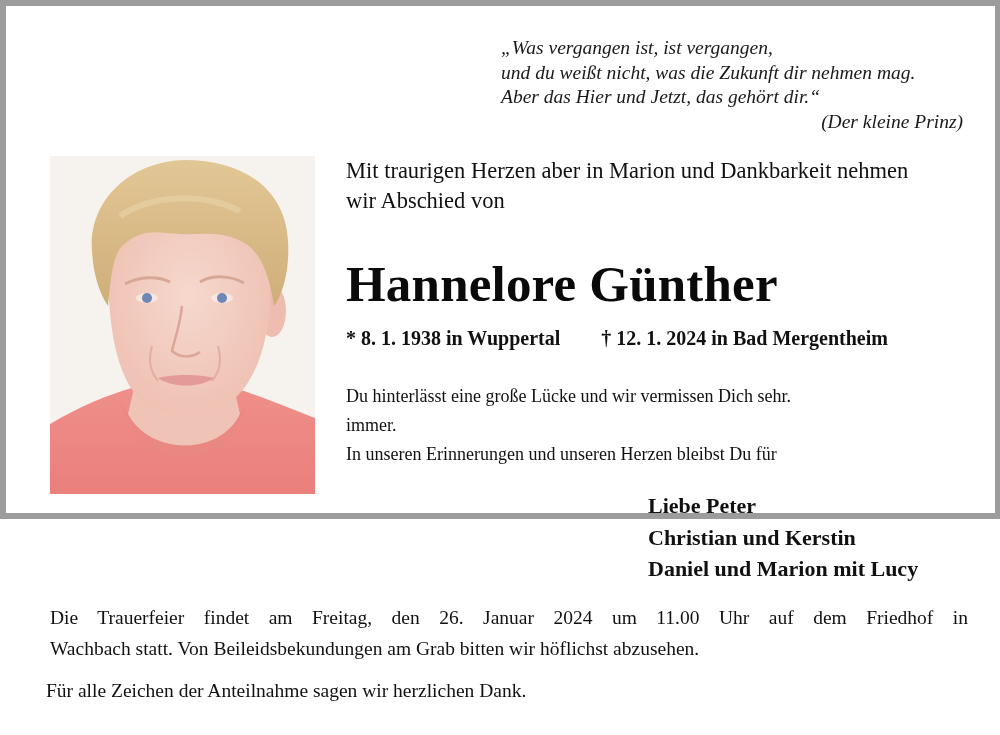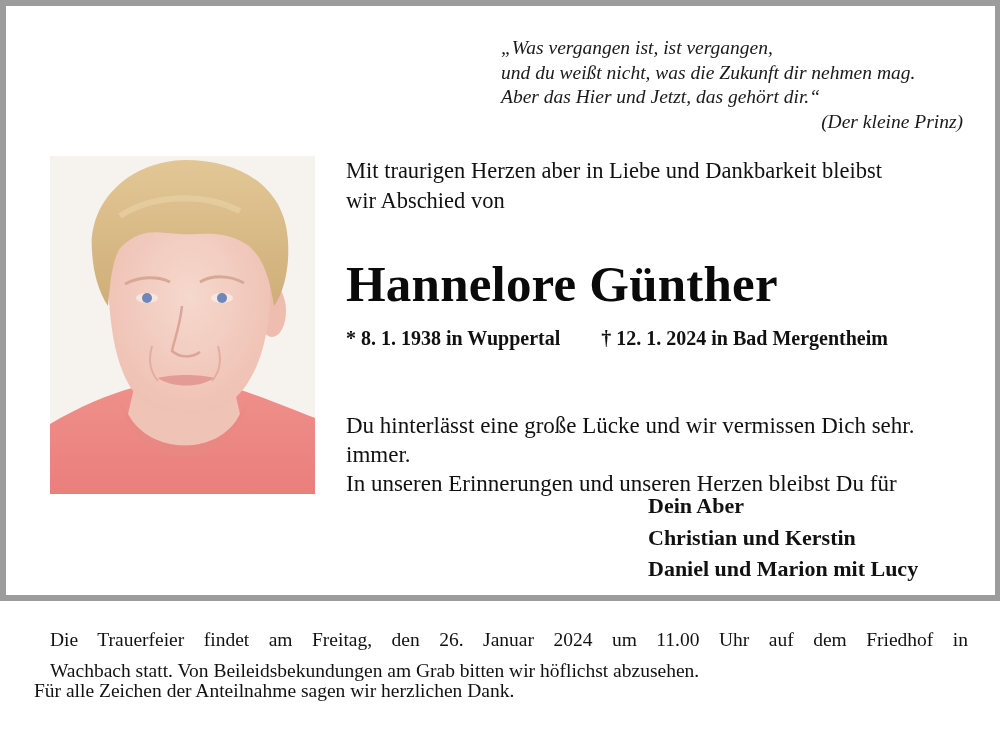--- a/index.html
+++ b/index.html
@@ -1,21 +1,21 @@
 <!DOCTYPE html>
 <html><head>
   <meta charset="utf-8">
   <style>
     html, body { margin: 0; padding: 0; }
     body {
       width: 1000px; height: 735px; background: #ffffff; position: relative; overflow: hidden;
       font-family: "Liberation Serif", "DejaVu Serif", serif; color: #111111;
     }
     .frame {
-      position: absolute; left: 0; top: 0; width: 1000px; height: 601px; box-sizing: border-box;
+      position: absolute; left: 0; top: 0; width: 1000px; height: 519px; box-sizing: border-box;
       border-top: 6px solid #9c9c9c; border-left: 6px solid #9c9c9c;
       border-right: 5px solid #9c9c9c; border-bottom: 6px solid #9c9c9c;
       background: #ffffff;
     }
     .quote {
       position: absolute; left: 495px; top: 30px; width: 470px;
       font-style: italic; font-size: 19.5px; line-height: 24.5px; color: #1a1a1a;
     }
     .quote .line { display: block; white-space: nowrap; }
     .quote .author { display: block; text-align: right; padding-right: 8px; }
@@ -32,37 +32,37 @@
     .name {
       position: absolute; left: 340px; top: 248px; width: 620px; 
       font-weight: bold; font-size: 51px; line-height: 60px; color: #0a0a0a; letter-spacing: 0.2px;
     }
     .dates {
       position: absolute; left: 340px; top: 319px; width: 625px;
       font-weight: bold; font-size: 20px; line-height: 26px; white-space: nowrap;
     }
     .dates .death { margin-left: 36px; }
     .message {
-      position: absolute; left: 340px; top: 405px; width: 625px;
-      font-size: 23px; line-height: 29px;
+      position: absolute; left: 340px; top: 376px; width: 625px;
+      font-size: 18px; line-height: 29px;
     }
     .message .line { display: block; white-space: nowrap; }
     .signers {
       position: absolute; left: 642px; top: 484px; width: 330px;
       font-weight: bold; font-size: 22px; line-height: 31.5px;
     }
     .signers .line { display: block; white-space: nowrap; }
     .funeral {
       position: absolute; left: 44px; top: 596px; width: 918px;
       font-size: 19.5px; line-height: 31px; text-align: justify;
     }
-    .funeral .l1 { display: block; text-align: justify; text-align-last: justify; white-space: nowrap; word-spacing: 4px; margin-top: 22px;}
+    .funeral .l1 { display: block; text-align: justify; text-align-last: justify; white-space: nowrap; word-spacing: 4px;}
     .funeral .l2 { display: block; white-space: nowrap; }
     .thanks {
-      position: absolute; left: 28px; top: 671px; width: 918px;
+      position: absolute; left: 40px; top: 671px; width: 918px;
       font-size: 19.5px; line-height: 28px; white-space: nowrap;
     }
   </style>
 </head>
 <body>
 
 <div class="frame">
 
   <div class="quote">
     <span class="line">„Was vergangen ist, ist vergangen,</span>
@@ -112,39 +112,39 @@
       <path d="M132,150 C130,170 124,185 122,195 C130,202 142,202 150,196" stroke="#dba598" stroke-width="2.5" fill="none"></path>
 
       <path d="M102,190 C98,205 100,215 108,225" stroke="#e3ad9f" stroke-width="2" fill="none"></path>
       <path d="M168,190 C172,205 170,215 162,225" stroke="#e3ad9f" stroke-width="2" fill="none"></path>
 
       <path d="M108,222 C122,218 150,218 164,222 C150,232 122,232 108,222 Z" fill="#e49a96"></path>
     </svg>
   </div>
 
   <div class="intro">
-    <span class="line">Mit traurigen Herzen aber in Liebe und Dankbarkeit bleibst</span>
+    <span class="line">Mit traurigen Herzen aber in Marion und Dankbarkeit nehmen</span>
     <span class="line">wir Abschied von</span>
   </div>
 
   <div class="name">Hannelore Günther</div>
 
   <div class="dates">
     <span class="birth">* 8. 1. 1938 in Wuppertal</span>
     <span class="death">† 12. 1. 2024 in Bad Mergentheim</span>
   </div>
 
   <div class="message">
     <span class="line">Du hinterlässt eine große Lücke und wir vermissen Dich sehr.</span>
     <span class="line">immer.</span>
     <span class="line">In unseren Erinnerungen und unseren Herzen bleibst Du für</span>
   </div>
 
   <div class="signers">
-    <span class="line">Dein Aber</span>
+    <span class="line">Liebe Peter</span>
     <span class="line">Christian und Kerstin</span>
     <span class="line">Daniel und Marion mit Lucy</span>
   </div>
 
   <div class="funeral">
     <span class="l1">Die Trauerfeier findet am Freitag, den 26. Januar 2024 um 11.00 Uhr auf dem Friedhof in</span>
     <span class="l2">Wachbach statt. Von Beileidsbekundungen am Grab bitten wir höflichst abzusehen.</span>
   </div>
 
   <div class="thanks">Für alle Zeichen der Anteilnahme sagen wir herzlichen Dank.</div>

